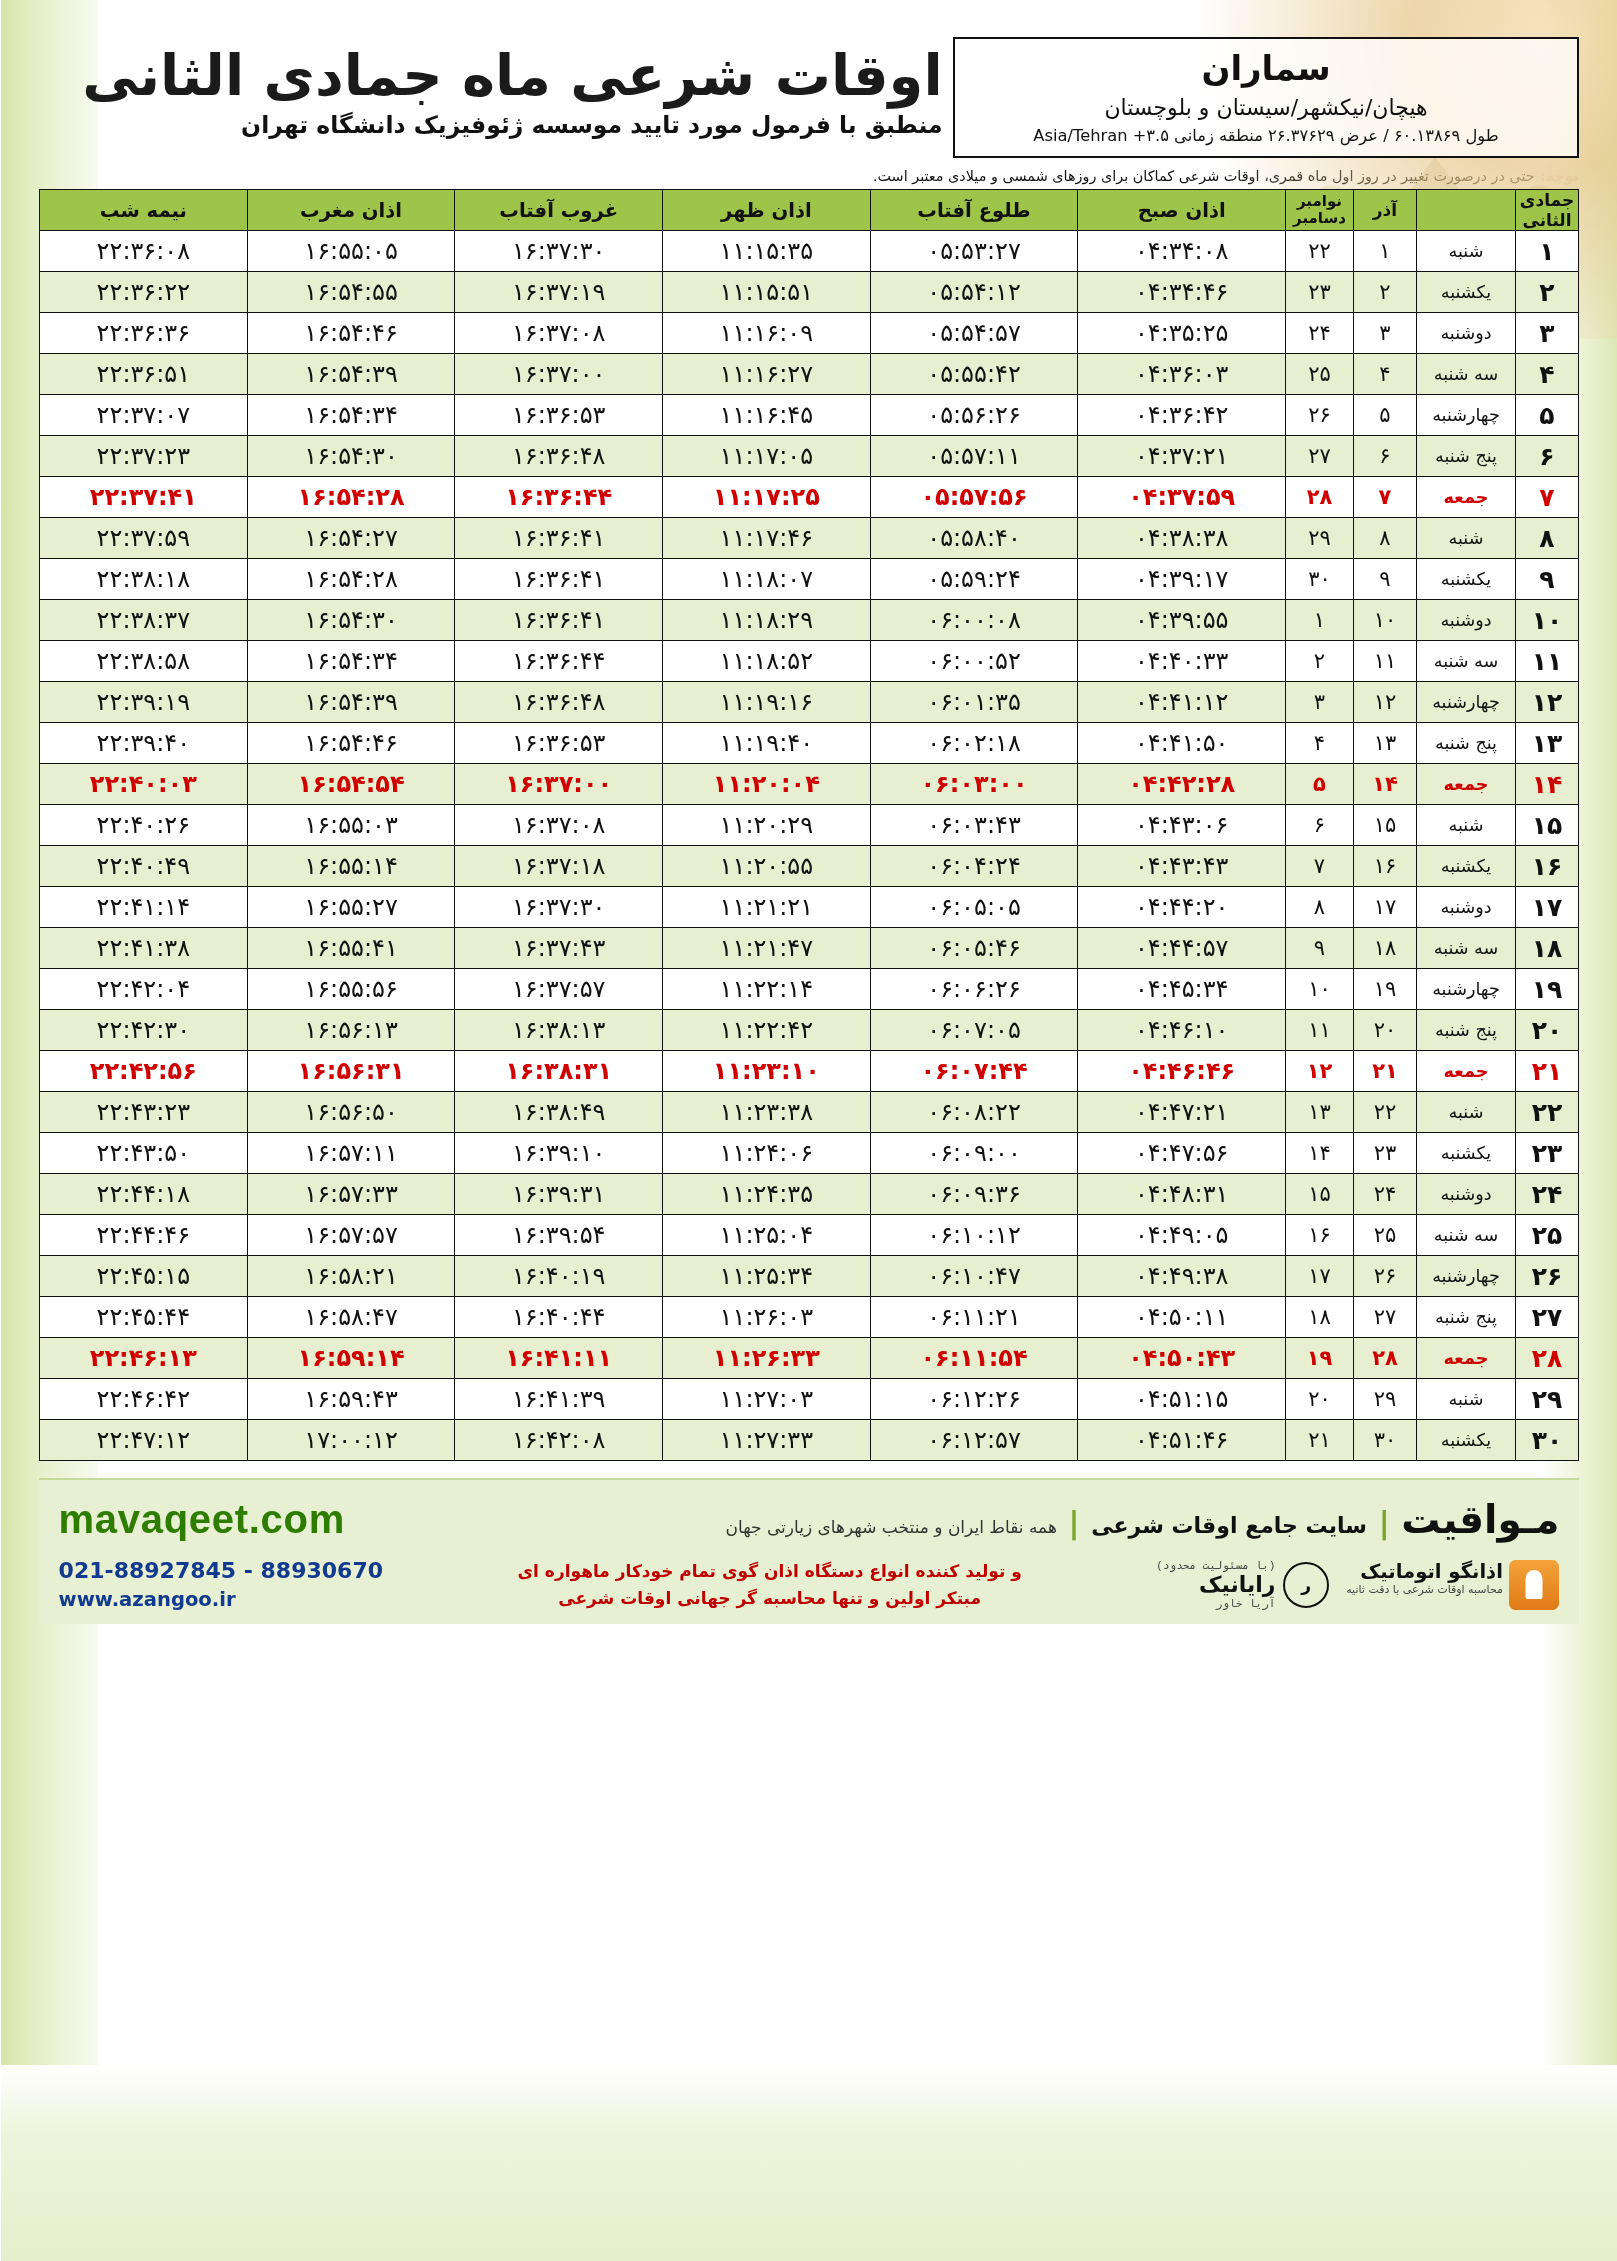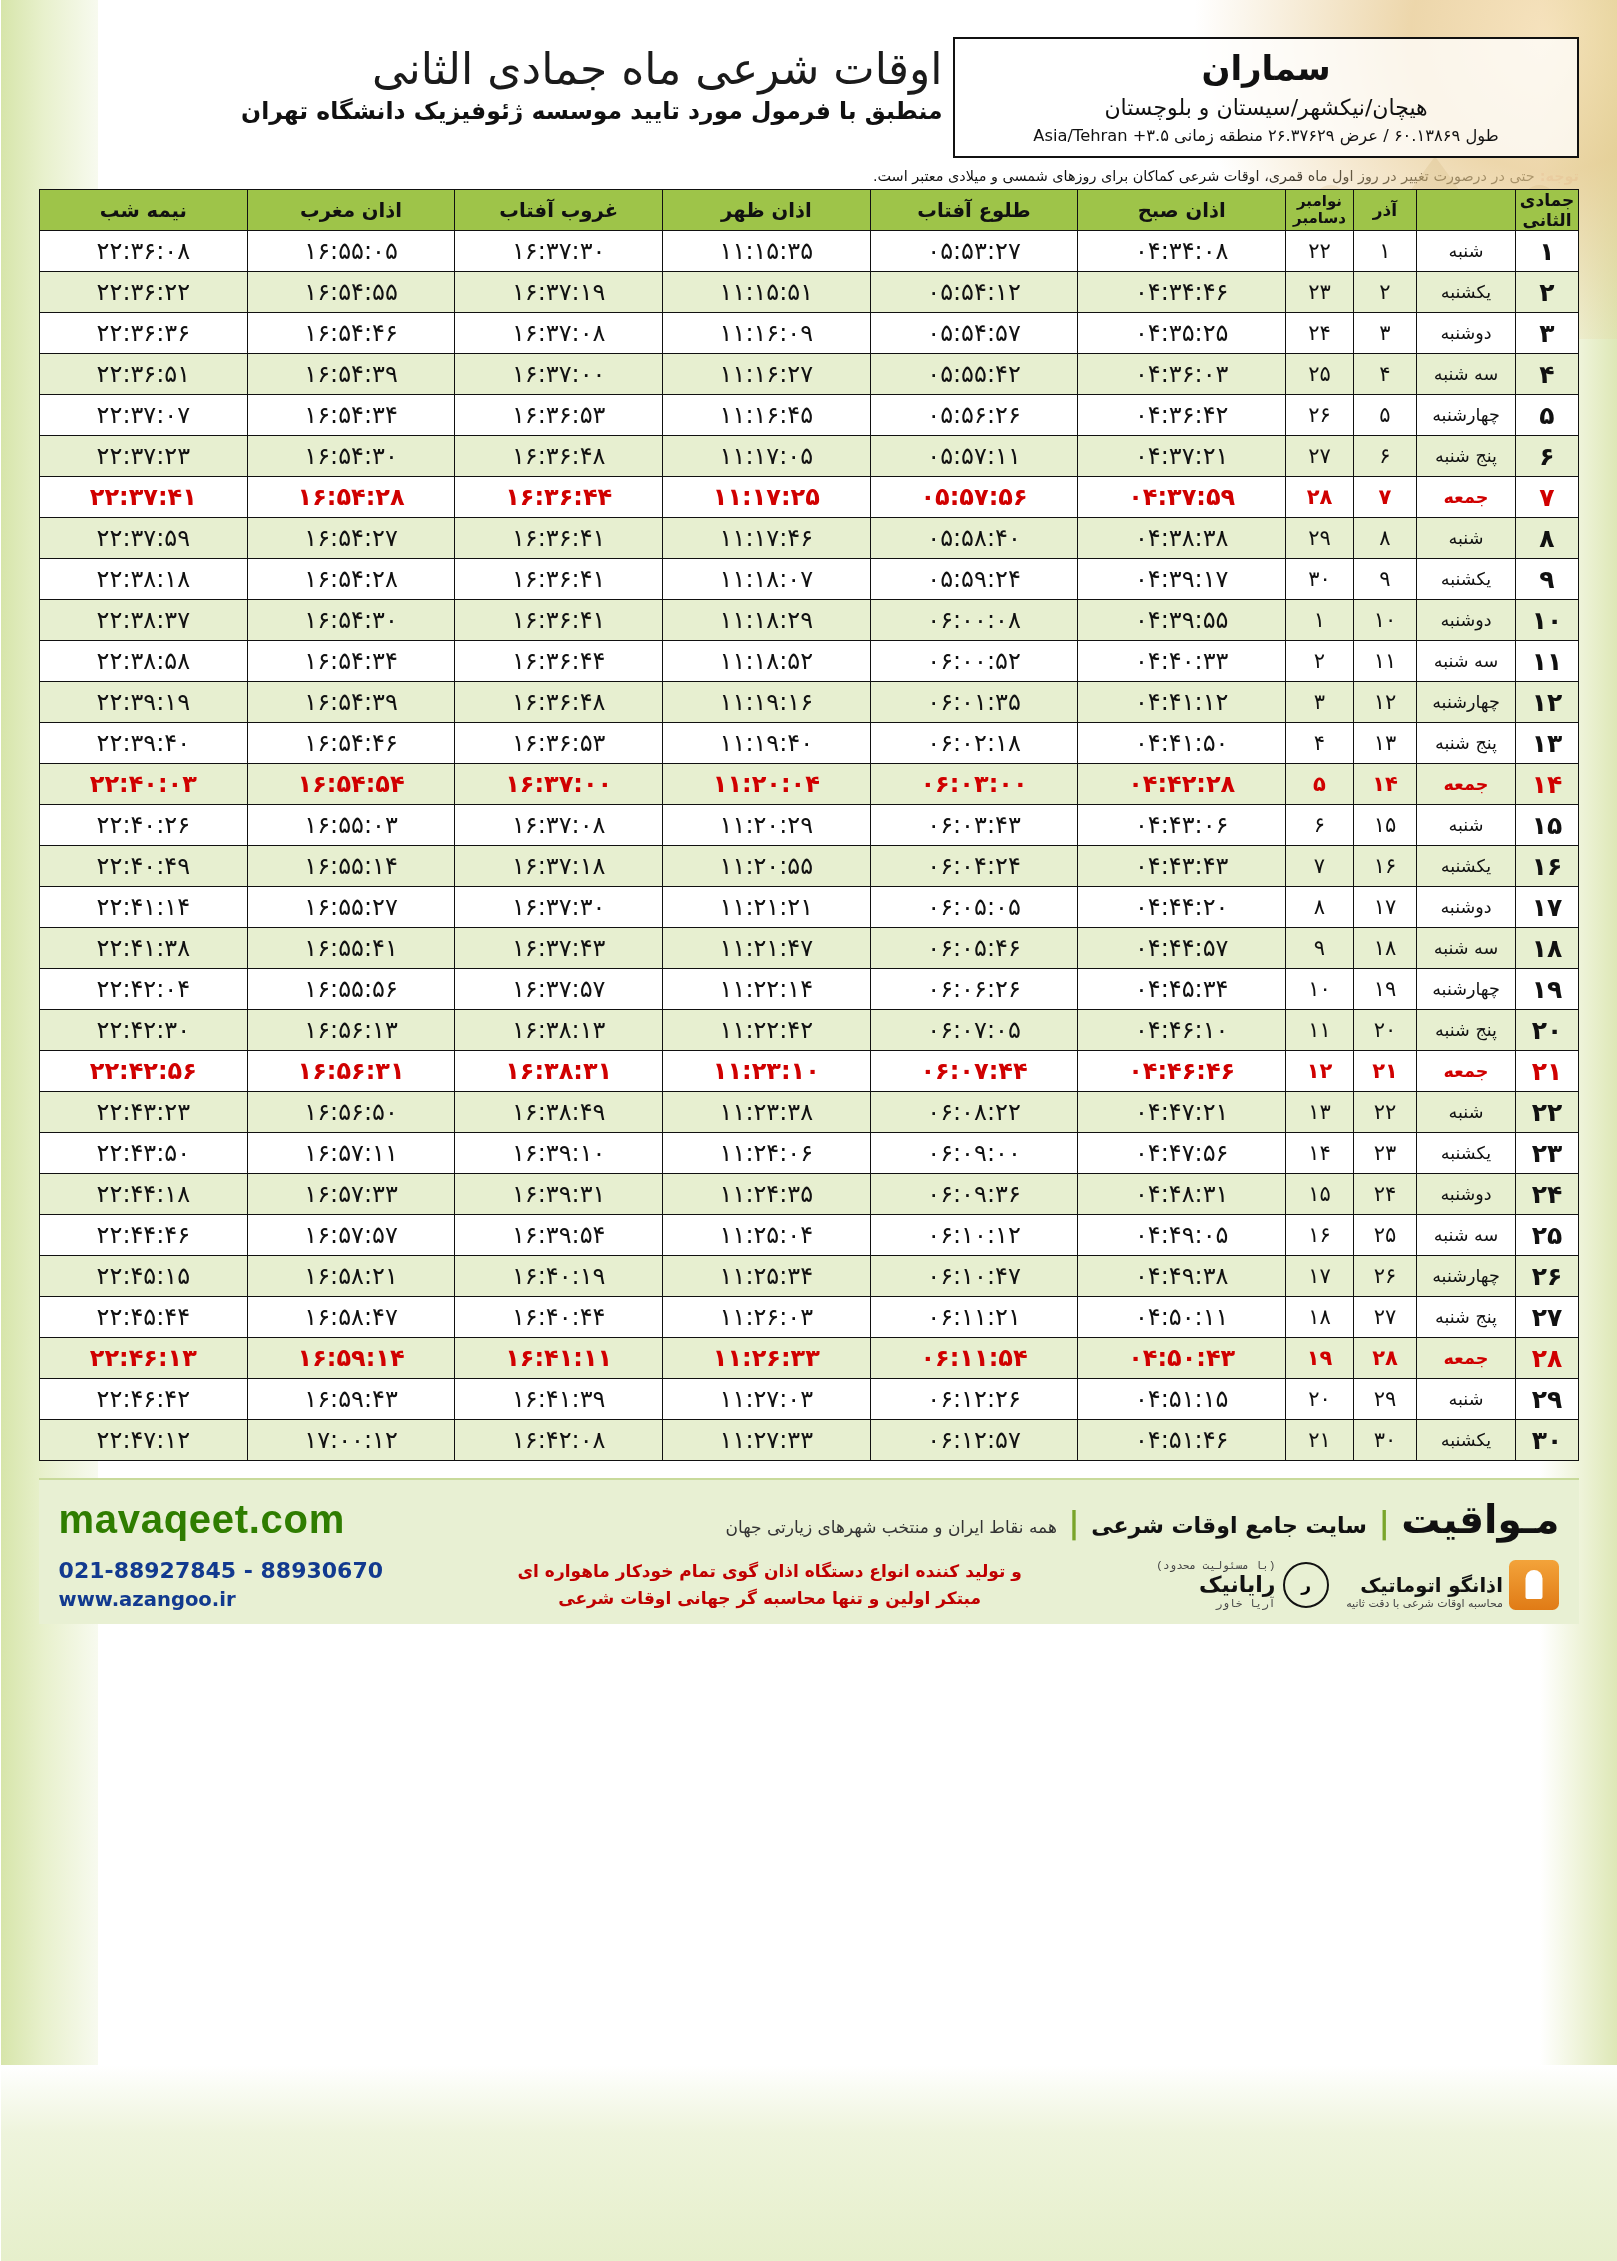--- a/index.html
+++ b/index.html
@@ -51,22 +51,22 @@
     padding:37px 39px 0 39px;
     box-sizing:border-box;
   }
   .title-block{
     text-align:right;
     padding-top:6.5px;
     padding-right:6.5px;
     flex:1 1 auto;
   }
   .title-main{
-    font-size:44px;
-    font-weight:normal;
+    font-size:56px;
+    font-weight:bold;
     color:#1b1b1b;
     letter-spacing:0px;
     line-height:1.15;
   }
   .title-sub{
     margin-top:3px;
     font-size:23.5px;
     font-weight:bold;
     color:#111;
   }
@@ -199,21 +199,21 @@
     justify-content:space-between;
     margin-top:15.7px;
     direction:rtl;
   }
   .logos{
     display:flex;
     align-items:center;
     gap:17px;
   }
   .logo-azan{
-    display:flex;align-items:flex-end;gap:6.5px;
+    display:flex;align-items:flex-start;gap:6.5px;
   }
   .logo-azan .mark{
     width:50px;height:50px;border-radius:6.5px;
     background:linear-gradient(180deg,#f3a33a,#e07b16);
     position:relative;
   }
   .logo-azan .mark:after{
     content:"";position:absolute;left:50%;top:10.4px;transform:translateX(-50%);
     width:17px;height:29px;border-radius:8.5px 8.5px 2.6px 2.6px;background:#fff;
   }

